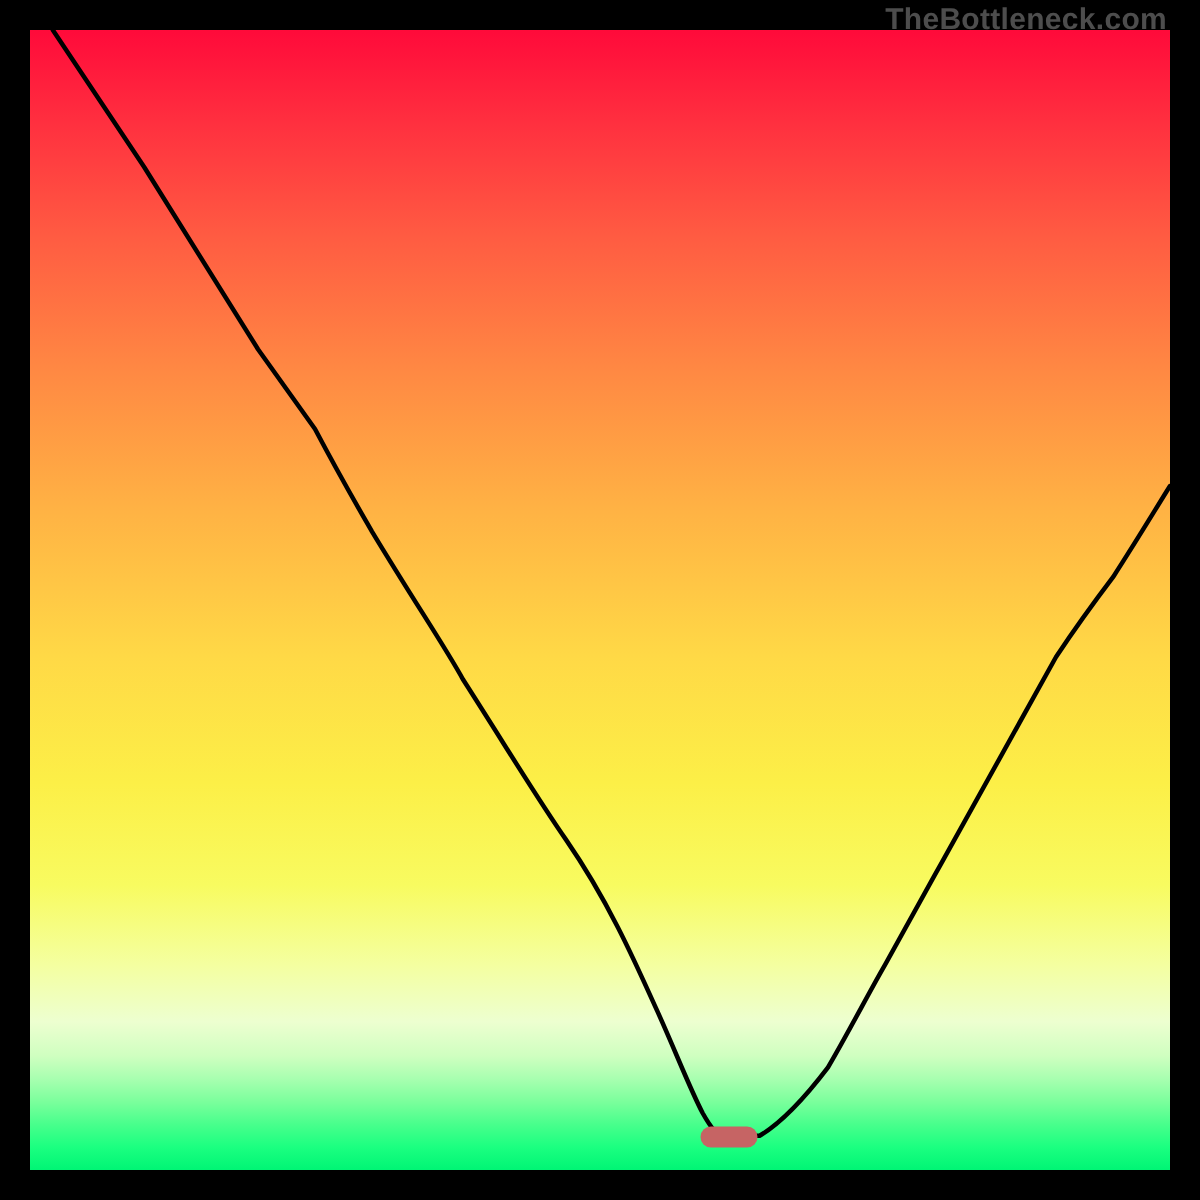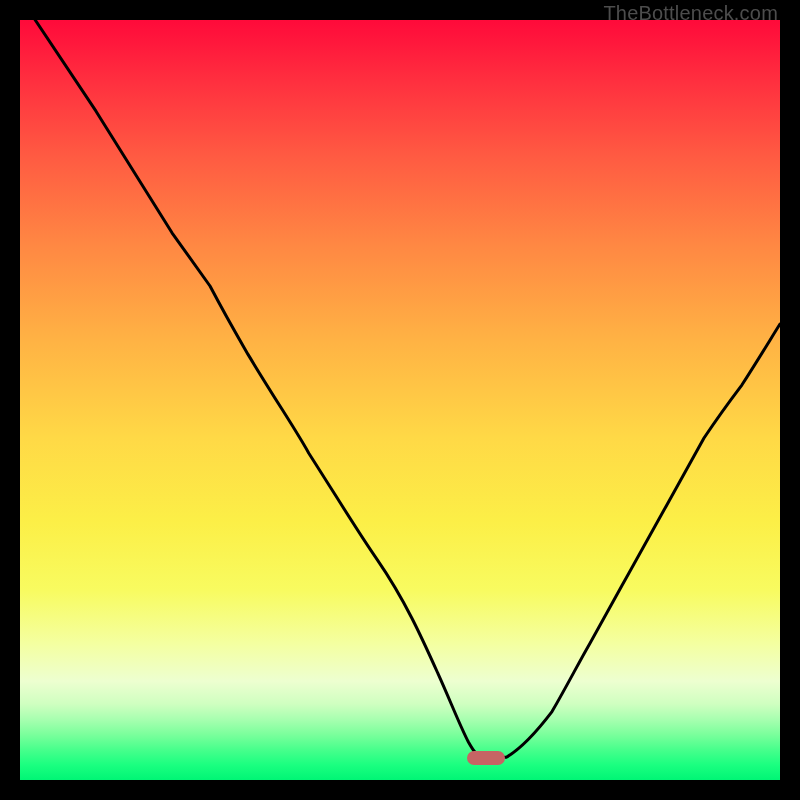--- a/index.html
+++ b/index.html
@@ -44,21 +44,21 @@
       #1bff80 98%,
       #00f575 100%
     );
   }
   .watermark {
     position: absolute;
     top: 2px;
     right: 22px;
     font-family: Arial, Helvetica, sans-serif;
     font-size: 20px;
-    font-weight: 400;
+    font-weight: 700;
     color: #4d4d4d;
     letter-spacing: 0.2px;
     user-select: none;
   }
   .marker {
     position: absolute;
     
     width: 38px;
     height: 14px;
     border-radius: 7px;

